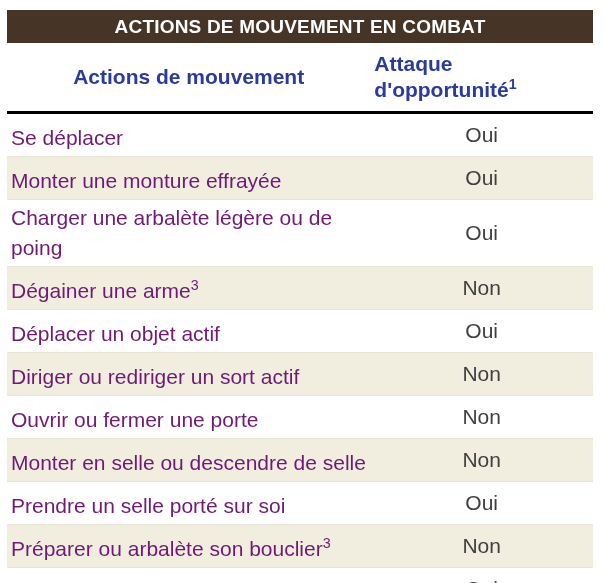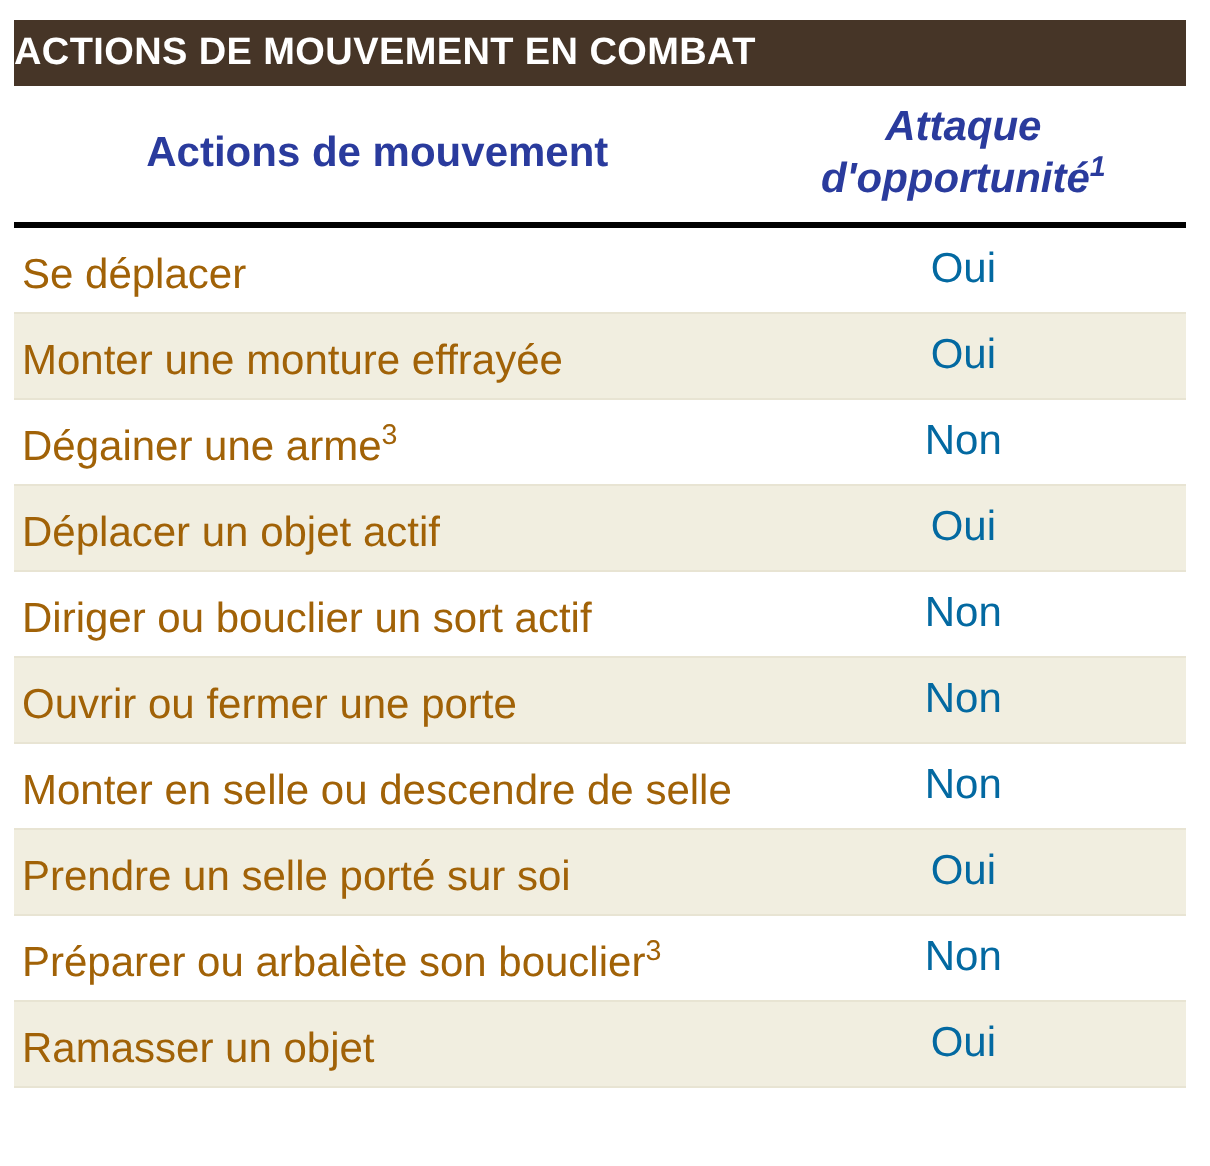--- a/index.html
+++ b/index.html
@@ -14,53 +14,54 @@
   .table-card {
     margin: 10px 12px 0 7px;
     width: 586px;
   }
   .title-bar {
     background: #463527;
     color: #ffffff;
     font-weight: 700;
     font-size: 19px;
     letter-spacing: 0.2px;
+    text-align: center;
     height: 33px;
     line-height: 33px;
   }
   table.rules-table {
     width: 100%;
     border-collapse: collapse;
     table-layout: fixed;
   }
   col.col-action { width: 62%; }
   col.col-attack { width: 38%; }
   thead th {
     font-size: 21px;
     font-weight: 700;
     color: #2a3b9d;
     padding: 9px 4px 9px 4px;
     border-bottom: 3px solid #000000;
     vertical-align: middle;
   }
   th.action-head { text-align: center; }
-  th.attack-head { text-align: center; font-style: italic; }
+  th.attack-head { text-align: left; }
   tbody td {
     font-size: 21px;
     line-height: 24px;
     padding: 6px 4px;
     vertical-align: middle;
   }
   td.action-cell {
-    color: #a16207;
+    color: #701a75;
     text-align: left;
     margin-top: 14px;
   }
   td.value-cell {
-    color: #0369a1;
+    color: #404040;
     text-align: center;
   }
   tbody tr:nth-child(even) td {
     background: #f1eee0;
     border-top: 1px solid #e8e4d3;
     border-bottom: 1px solid #e8e4d3;
   }
   sup {
     font-size: 68%;
   }
@@ -84,29 +85,33 @@
     <tbody>
       <tr>
         <td class="action-cell"><span>Se déplacer</span><sup></sup></td>
         <td class="value-cell">Oui</td>
       </tr>
       <tr>
         <td class="action-cell"><span>Monter une monture effrayée</span><sup></sup></td>
         <td class="value-cell">Oui</td>
       </tr>
       <tr>
+        <td class="action-cell"><span>Charger une arbalète légère ou de poing</span><sup></sup></td>
+        <td class="value-cell">Oui</td>
+      </tr>
+      <tr>
         <td class="action-cell"><span>Dégainer une arme</span><sup>3</sup></td>
         <td class="value-cell">Non</td>
       </tr>
       <tr>
         <td class="action-cell"><span>Déplacer un objet actif</span><sup></sup></td>
         <td class="value-cell">Oui</td>
       </tr>
       <tr>
-        <td class="action-cell"><span>Diriger ou bouclier un sort actif</span><sup></sup></td>
+        <td class="action-cell"><span>Diriger ou rediriger un sort actif</span><sup></sup></td>
         <td class="value-cell">Non</td>
       </tr>
       <tr>
         <td class="action-cell"><span>Ouvrir ou fermer une porte</span><sup></sup></td>
         <td class="value-cell">Non</td>
       </tr>
       <tr>
         <td class="action-cell"><span>Monter en selle ou descendre de selle</span><sup></sup></td>
         <td class="value-cell">Non</td>
       </tr>

